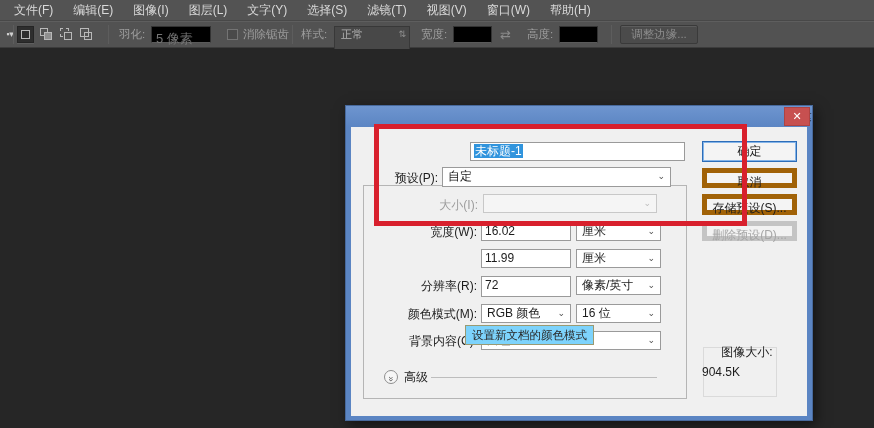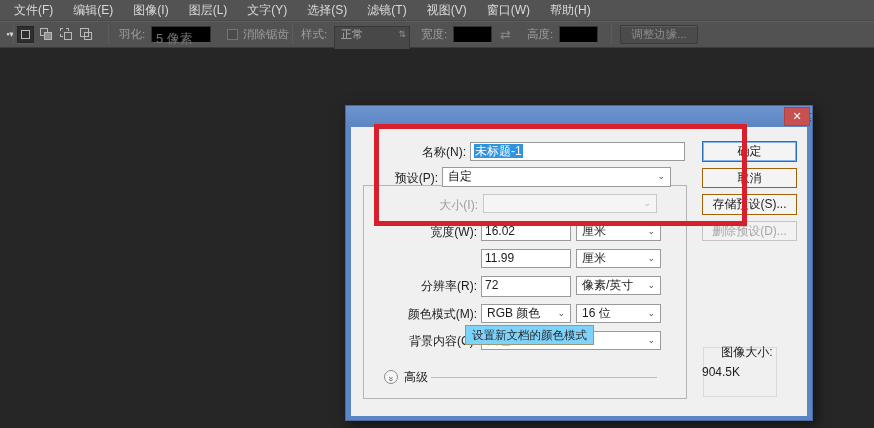--- a/index.html
+++ b/index.html
@@ -49,21 +49,21 @@
   .fld-label.disabled { color:#9d9d9d; }
   .txt-input { position:absolute; background:#fff; border:1px solid #9a9a9a; font-size:12px;
                line-height:17px; padding:0 3px; color:#1c1c1c; overflow:hidden; white-space:nowrap; }
   .txt-input .sel { background:#3094dd; color:#fff; padding:0 1px; }
   .dropdown { position:absolute; background:#fff; border:1px solid #9a9a9a; font-size:12px;
               line-height:17px; padding:0 16px 0 5px; color:#1c1c1c; overflow:hidden; white-space:nowrap; }
   .dropdown .chev { position:absolute; right:5px; top:0px; color:#4e4e4e; font-size:9px; line-height:17px; }
   .dropdown.disabled { background:#f5f5f5; border-color:#c8c8c8; }
   .dropdown.disabled .chev { color:#bdbdbd; }
 
-  .dlg-btn { position:absolute; left:351px; width:95px; background:#f4f4f4; border:1px solid #a16207;
+  .dlg-btn { position:absolute; left:351px; width:95px; background:#f4f4f4; border:5px solid #a16207;
              font-size:12px; text-align:center; color:#1c1c1c; }
   .dlg-btn.default { border:1px solid #2d6db8; box-shadow:inset 0 0 0 1px #84b4e8; }
   .dlg-btn.disabled { background:#f2f2f2; border-color:#c4c4c4; color:#a6a6a6; }
 
   .groupbox { position:absolute; left:12px; top:58px; width:324px; height:214px;
               border:1px solid #b5b5b5; }
   .imgsize-frame { position:absolute; left:352px; top:220px; width:74px; height:50px;
                    border:1px solid #dadada; }
   .imgsize-label { position:absolute; left:351px; top:217px; width:90px; text-align:center; color:#1c1c1c; }
   .imgsize-value { position:absolute; left:351px; top:238px; width:90px; text-align:left; color:#1c1c1c; }
@@ -147,21 +147,20 @@
 <div class="dialog">
   <div class="titlebar">
     <span>新建</span>
   </div>
   <div class="close-btn">✕</div>
 
   <div class="client">
     <div class="groupbox"></div>
     <div class="imgsize-frame"></div>
 
-    <div class="fld-label" style="left:0;top:17px;width:115px">名称(N):</div>
     <div class="txt-input" style="left:119px;top:15px;width:215px;height:19px">
       <span class="sel">未标题-1</span>
     </div>
 
     <div class="fld-label" style="left:0;top:43px;width:87px">预设(P):</div>
     <div class="dropdown" style="left:91px;top:40px;width:229px;height:20px">
       <span>自定</span>
       <span class="chev">⌄</span>
     </div>
 

